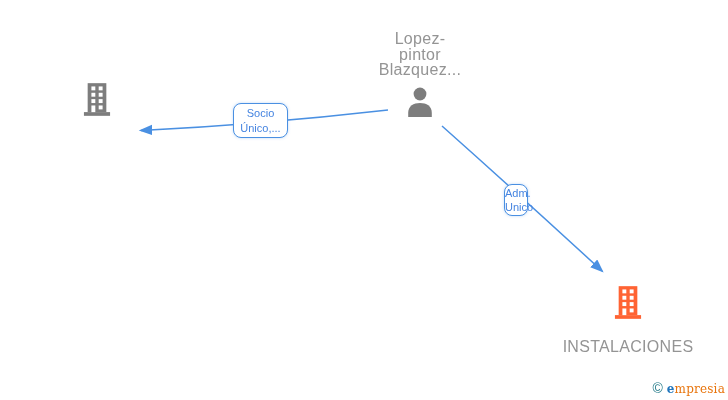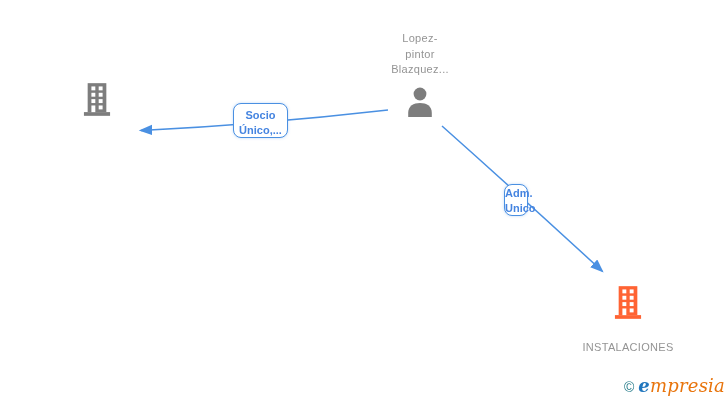--- a/index.html
+++ b/index.html
@@ -1,43 +1,43 @@
 <!DOCTYPE html>
 <html><head>
 <meta charset="utf-8">
 <style>
   html,body{margin:0;padding:0;background:#ffffff;font-family:"Liberation Sans",sans-serif;}
   .canvas{position:relative;width:728px;height:400px;background:#ffffff;overflow:hidden;}
 
   .edges-svg{position:absolute;left:0;top:0;width:728px;height:400px;}
 
   .node{position:absolute;display:flex;flex-direction:column;align-items:center;}
-  .node-label{font-size:11px;line-height:16.5px;color:#949494;text-align:center;letter-spacing:.3px;}
+  .node-label{font-size:16px;line-height:16.5px;color:#949494;text-align:center;letter-spacing:.3px;}
   .node-belosan{left:37px;top:76px;width:120px;}
   .node-belosan .icon-wrap{margin-top:7px;}
   .node-lopez{left:360px;top:31px;width:120px;}
   .node-lopez .node-label{line-height:15.5px;}
   .node-lopez .icon-wrap{margin-top:9px;}
   .node-instalaciones{left:563px;top:286px;width:130px;}
   .node-instalaciones .node-label{margin-top:16px;line-height:16.5px;}
 
   .icon-gray{color:#7d7d7d;}
   .icon-orange{color:#ff6333;}
 
   .edge-label{position:absolute;box-sizing:border-box;background:#ffffff;
     border:1.6px solid #4a90e2;border-radius:8px;color:#4584e0;
     font-size:11px;line-height:14.5px;text-align:center;
-    display:flex;flex-direction:column;justify-content:flex-end;
-    box-shadow:0 0 3px rgba(74,144,226,.35);font-weight:bold;}
+    display:flex;flex-direction:column;justify-content:center;
+    box-shadow:0 0 3px rgba(74,144,226,.35);}
   .edge-socio{left:233px;top:103px;width:55px;height:35px;}
   .edge-adm{left:504px;top:184px;width:24px;height:32px;}
 
   .footer{position:absolute;right:3px;bottom:4px;display:flex;align-items:baseline;}
   .copyright{color:#267c8a;font-size:14px;margin-right:4px;}
-  .brand{font-family:"DejaVu Serif","Liberation Serif",serif;font-style:italic;font-size:18px;letter-spacing:.2px;}
+  .brand{font-family:"DejaVu Serif","Liberation Serif",serif;font-size:12px;letter-spacing:.2px;}
   .brand-e{color:#2176bd;font-weight:bold;}
   .brand-rest{color:#e8740c;}
 </style>
 </head>
 <body>
 
 <div class="canvas">
 
   <svg class="edges-svg">
     <defs>

